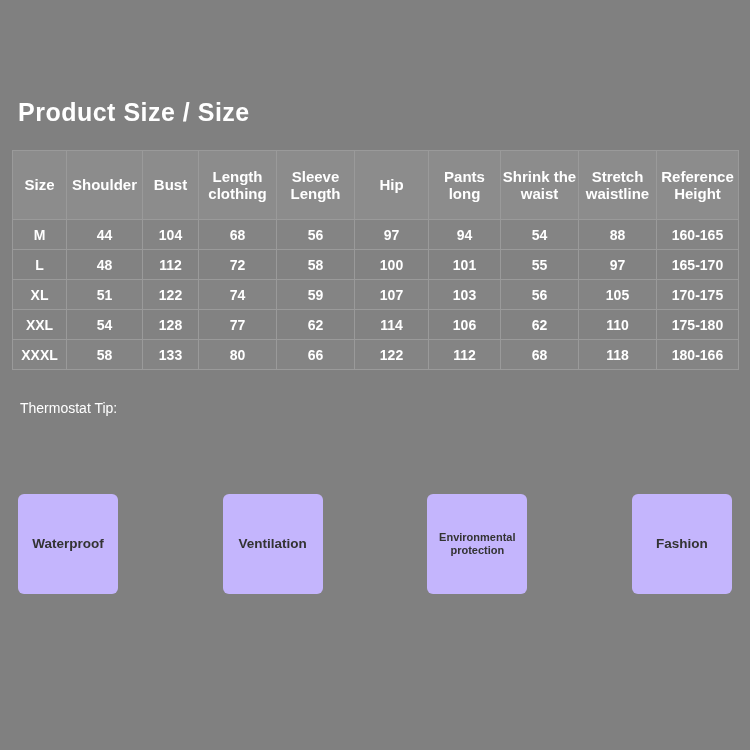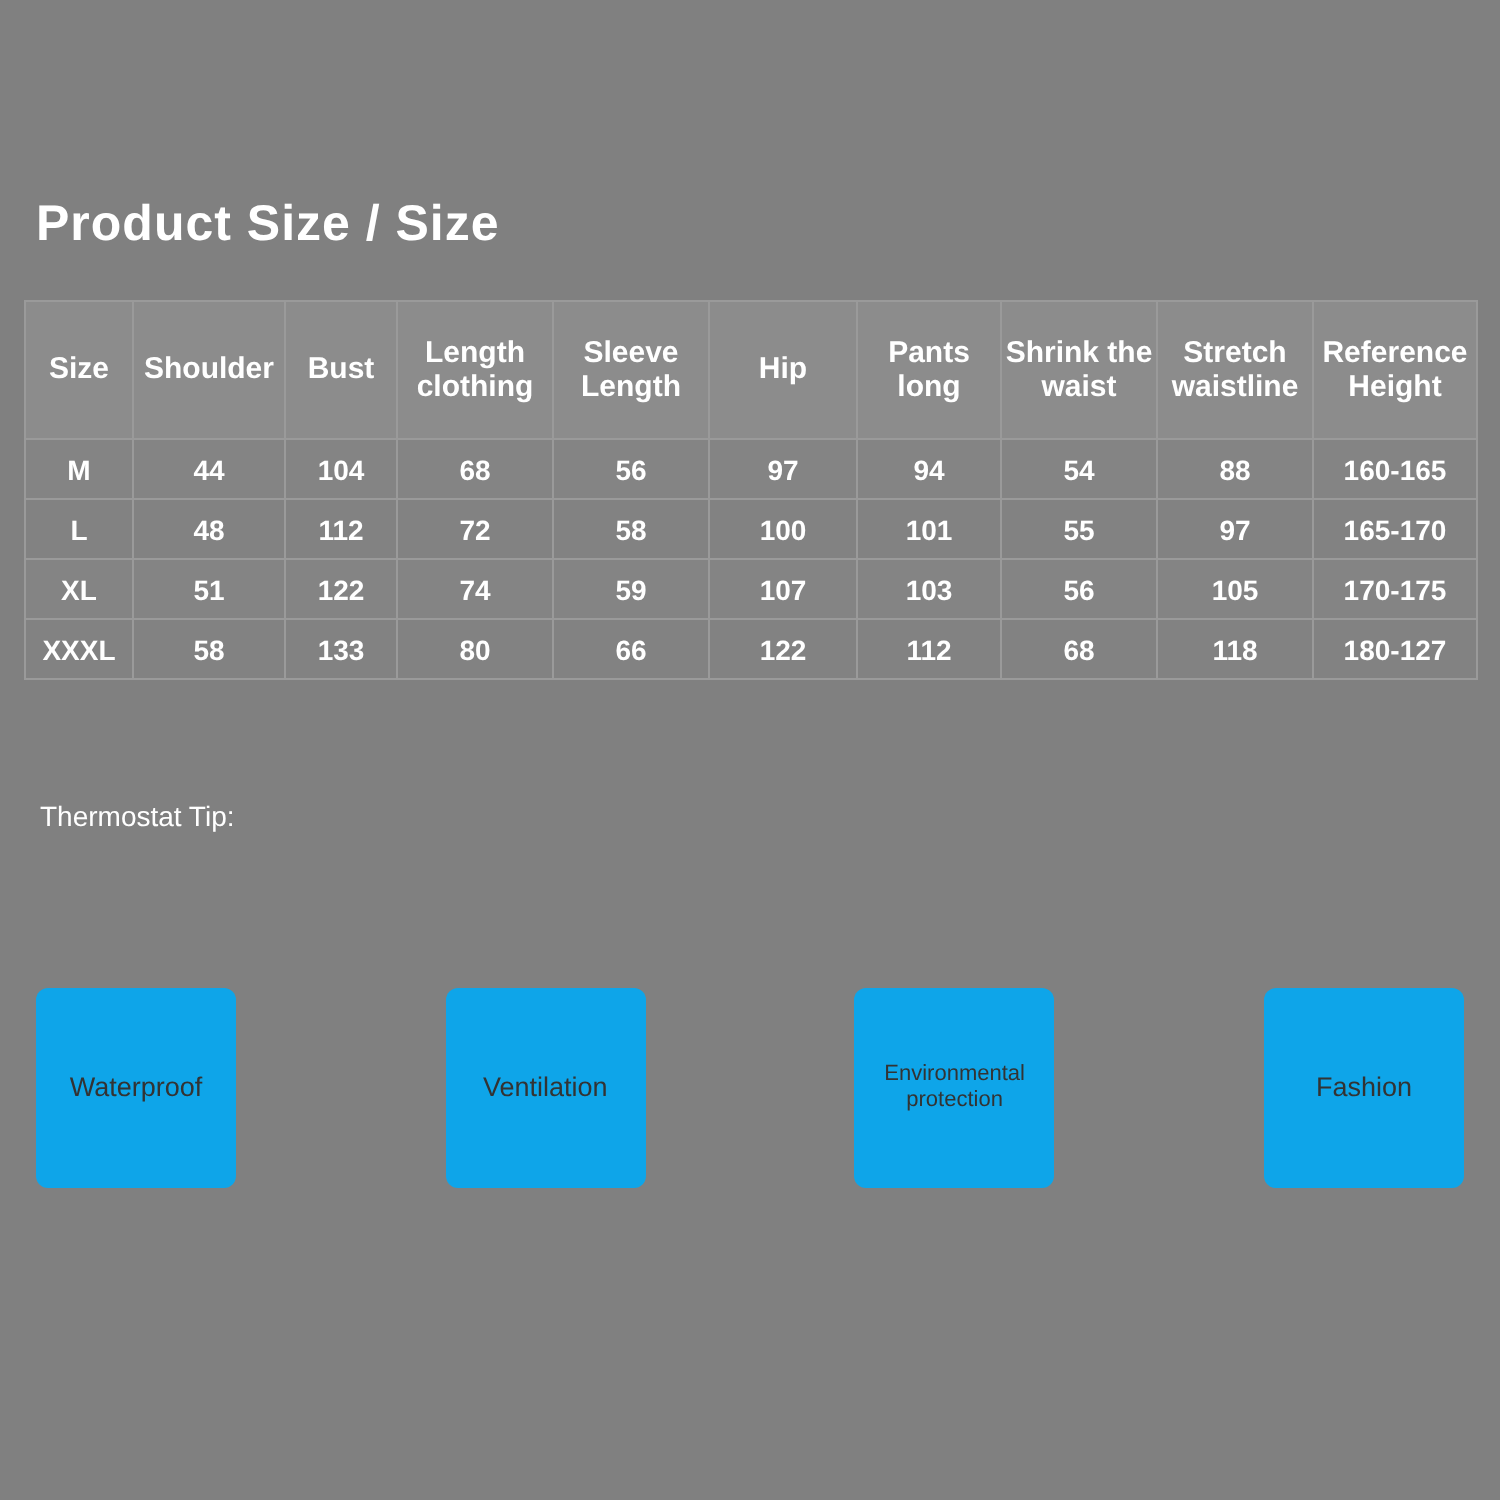--- a/index.html
+++ b/index.html
@@ -92,28 +92,28 @@
     position: absolute;
     left: 18px;
     top: 494px;
     width: 714px;
     display: flex;
     justify-content: space-between;
   }
   .feature {
     width: 100px;
     height: 100px;
-    background: #0ea5e9;
+    background: #c4b5fd;
     border-radius: 6px;
     display: flex;
     align-items: center;
     justify-content: center;
     color: #333333;
     font-size: 13.5px;
-    font-weight: normal;
+    font-weight: bold;
     text-align: center;
     line-height: 1.2;
     padding: 0 16px;
     box-sizing: border-box;
   }
   .feature.small {
     font-size: 11px;
   }
 </style>
 </head>
@@ -182,30 +182,42 @@
           <td>122</td>
           <td>74</td>
           <td>59</td>
           <td>107</td>
           <td>103</td>
           <td>56</td>
           <td>105</td>
           <td>170-175</td>
         </tr>
         <tr>
+          <td>XXL</td>
+          <td>54</td>
+          <td>128</td>
+          <td>77</td>
+          <td>62</td>
+          <td>114</td>
+          <td>106</td>
+          <td>62</td>
+          <td>110</td>
+          <td>175-180</td>
+        </tr>
+        <tr>
           <td>XXXL</td>
           <td>58</td>
           <td>133</td>
           <td>80</td>
           <td>66</td>
           <td>122</td>
           <td>112</td>
           <td>68</td>
           <td>118</td>
-          <td>180-127</td>
+          <td>180-166</td>
         </tr>
       </tbody>
     </table>
   </div>
 
   <div class="notes">
     <div>Thermostat Tip:</div>
   </div>
 
   <div class="features">

